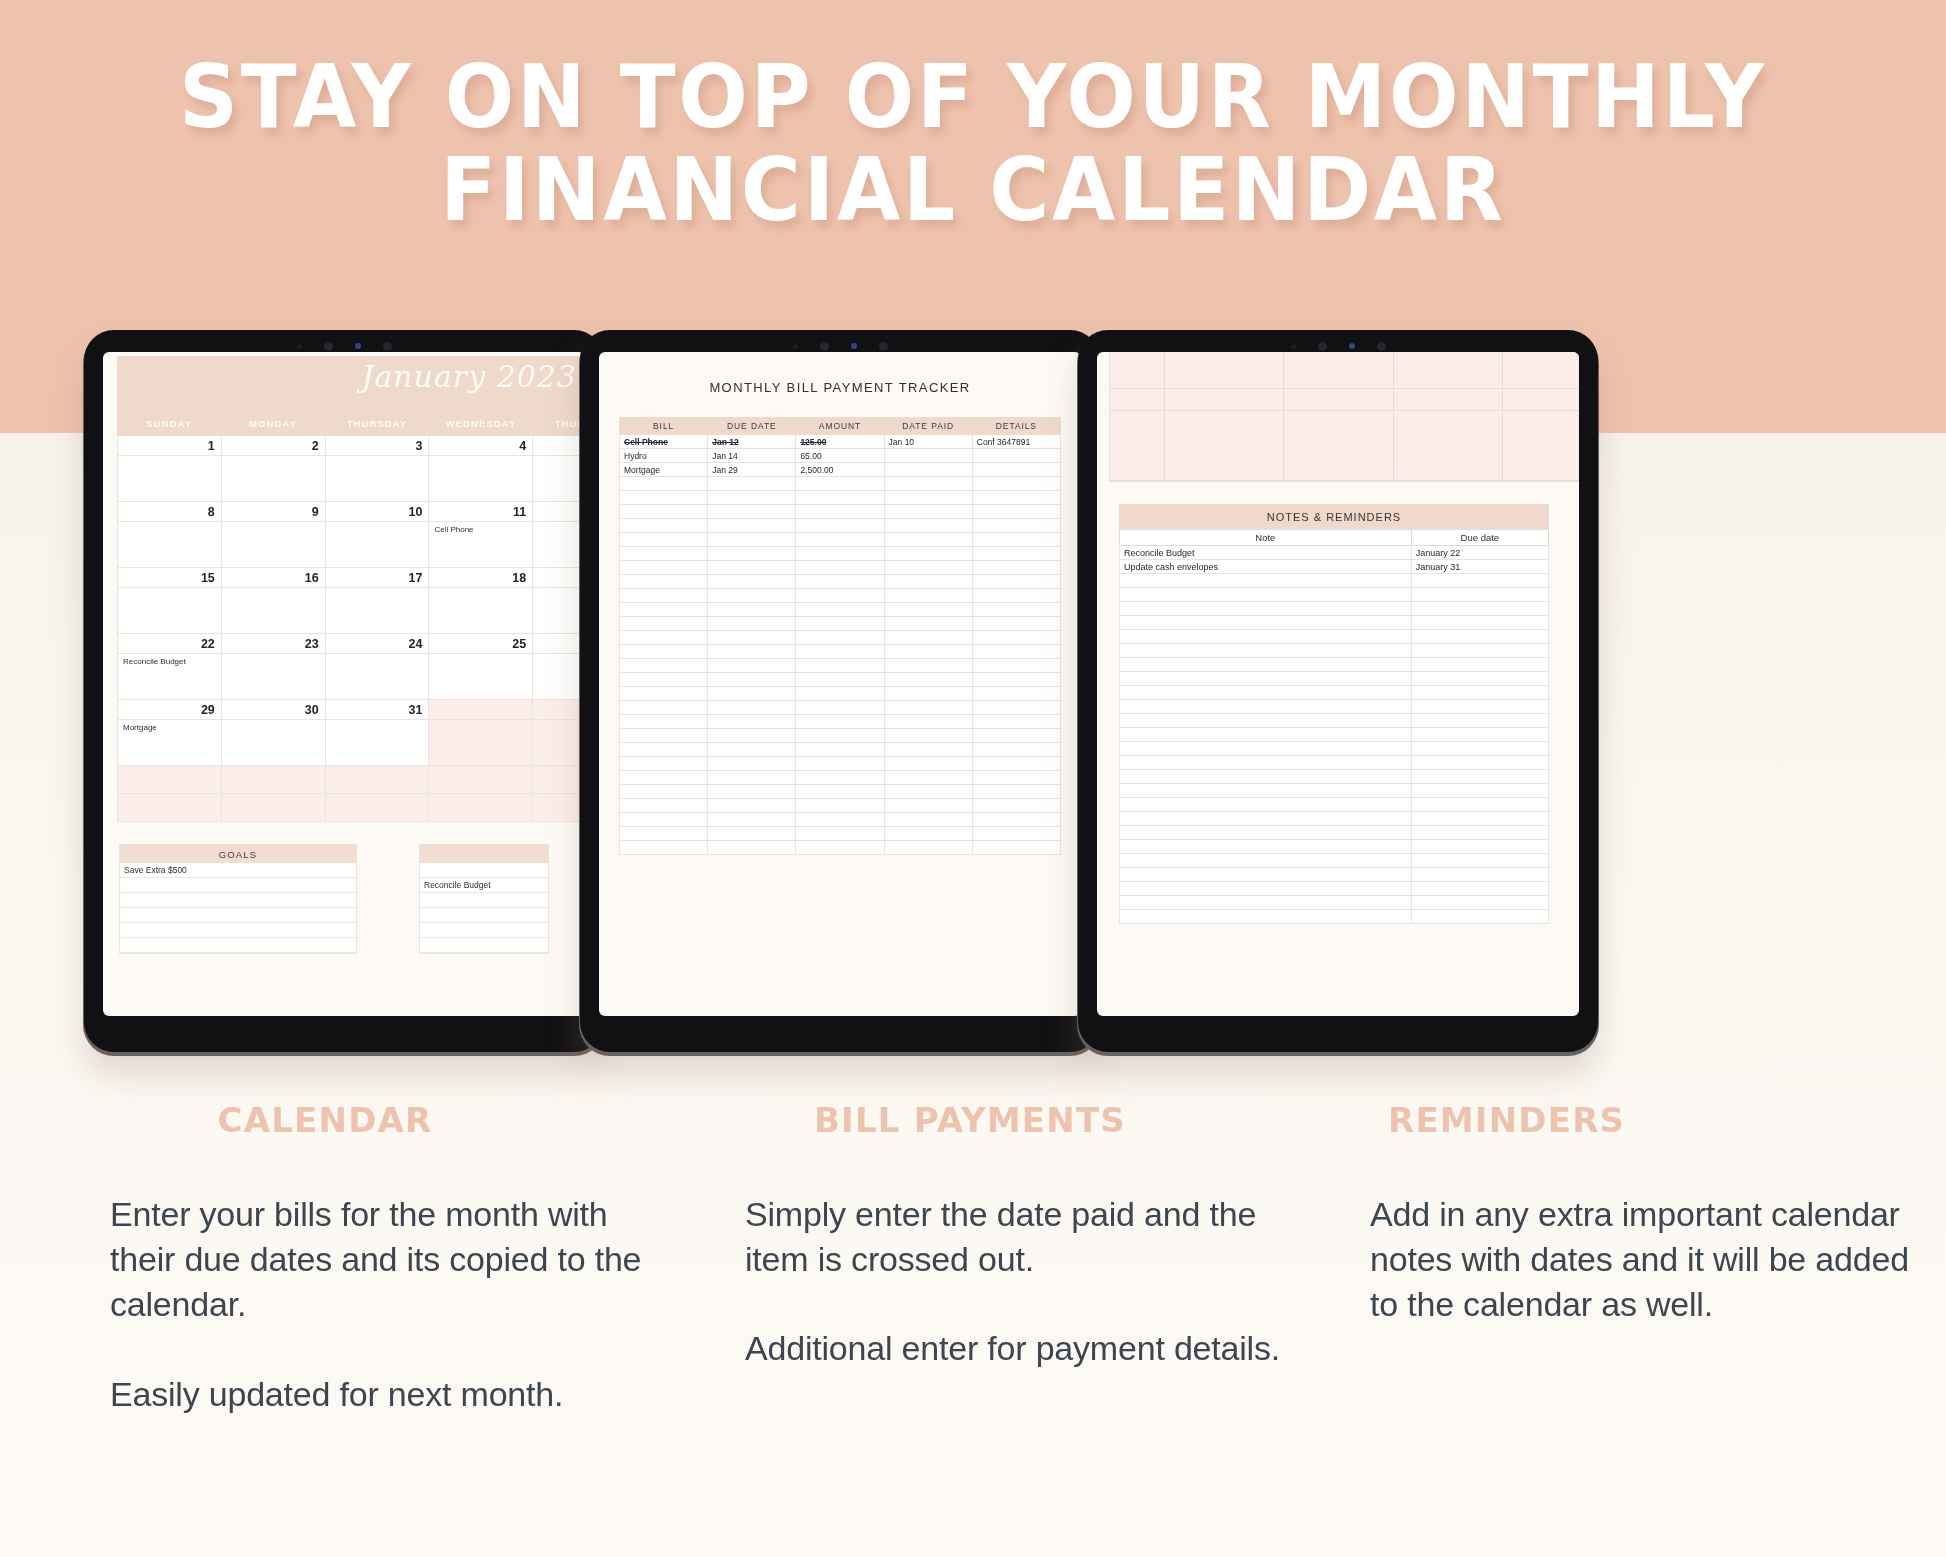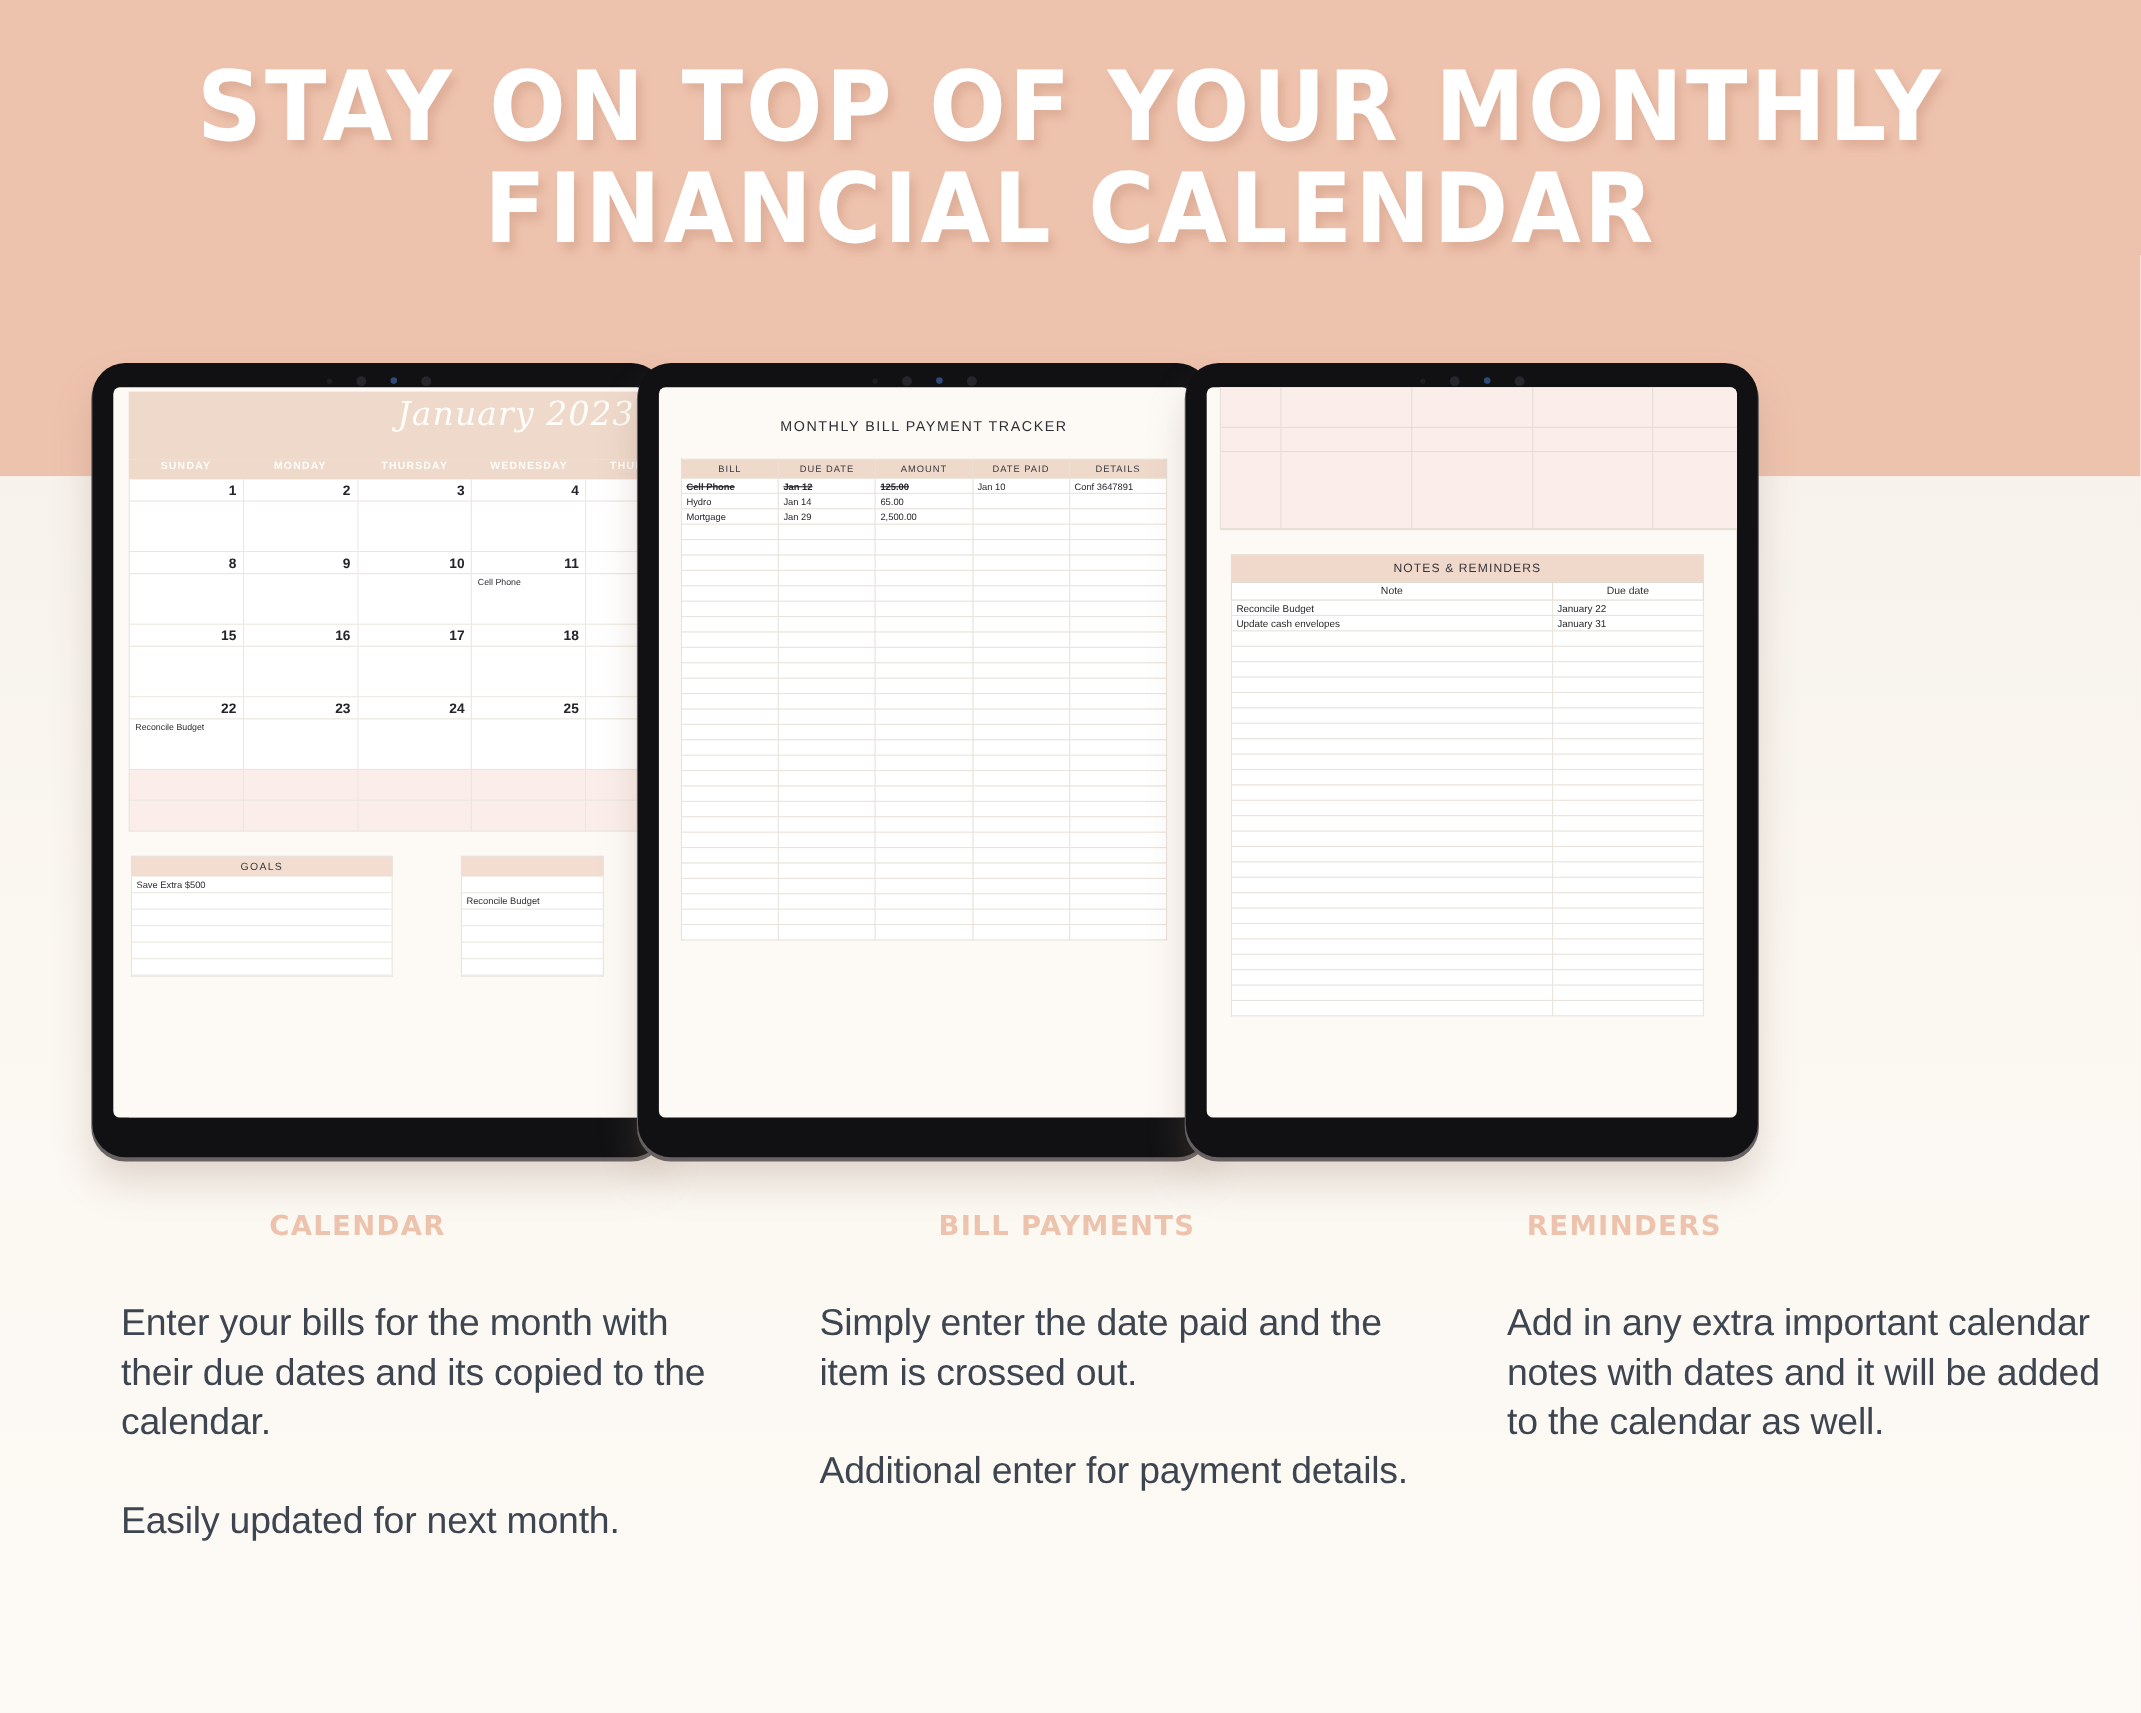--- a/index.html
+++ b/index.html
@@ -286,21 +286,21 @@
     z-index: 5;
   }
   .col { position: absolute; width: 560px; }
   .col-1 { left: 110px; }
   .col-2 { left: 745px; }
   .col-3 { left: 1370px; }
 
   .cap-title {
     font-family: "DejaVu Sans", sans-serif;
     font-weight: bold;
-    font-size: 25px;
+    font-size: 34px;
     letter-spacing: 1.2px;
     color: #eec3ae;
     margin-bottom: 52px;
   }
   .col-1 .cap-title, .col-2 .cap-title { text-align: center; }
   .col-1 .cap-title { padding-right: 130px; }
   .col-2 .cap-title { padding-right: 110px; }
   .col-3 .cap-title { text-align: left; padding-left: 18px; }
 
   .cap-body {
@@ -420,20 +420,41 @@
               </div>
               <div class="cal-cell">
                 <div class="cal-numline"></div>
                 <div class="cal-num">24</div>
               </div>
               <div class="cal-cell">
                 <div class="cal-numline"></div>
                 <div class="cal-num">25</div>
               </div>
               <div class="cal-cell">
+                <div class="cal-numline"></div>
+              </div>
+            </div>
+            <div class="cal-week">
+              <div class="cal-cell">
+                <div class="cal-numline"></div>
+                <div class="cal-num">29</div>
+                <div class="cal-ev">Mortgage</div>
+              </div>
+              <div class="cal-cell">
+                <div class="cal-numline"></div>
+                <div class="cal-num">30</div>
+              </div>
+              <div class="cal-cell">
+                <div class="cal-numline"></div>
+                <div class="cal-num">31</div>
+              </div>
+              <div class="cal-cell tinted">
+                <div class="cal-numline"></div>
+              </div>
+              <div class="cal-cell tinted">
                 <div class="cal-numline"></div>
               </div>
             </div>
             <div class="cal-week">
               <div class="cal-cell tinted short"></div>
               <div class="cal-cell tinted short"></div>
               <div class="cal-cell tinted short"></div>
               <div class="cal-cell tinted short"></div>
               <div class="cal-cell tinted short"></div>
             </div>

